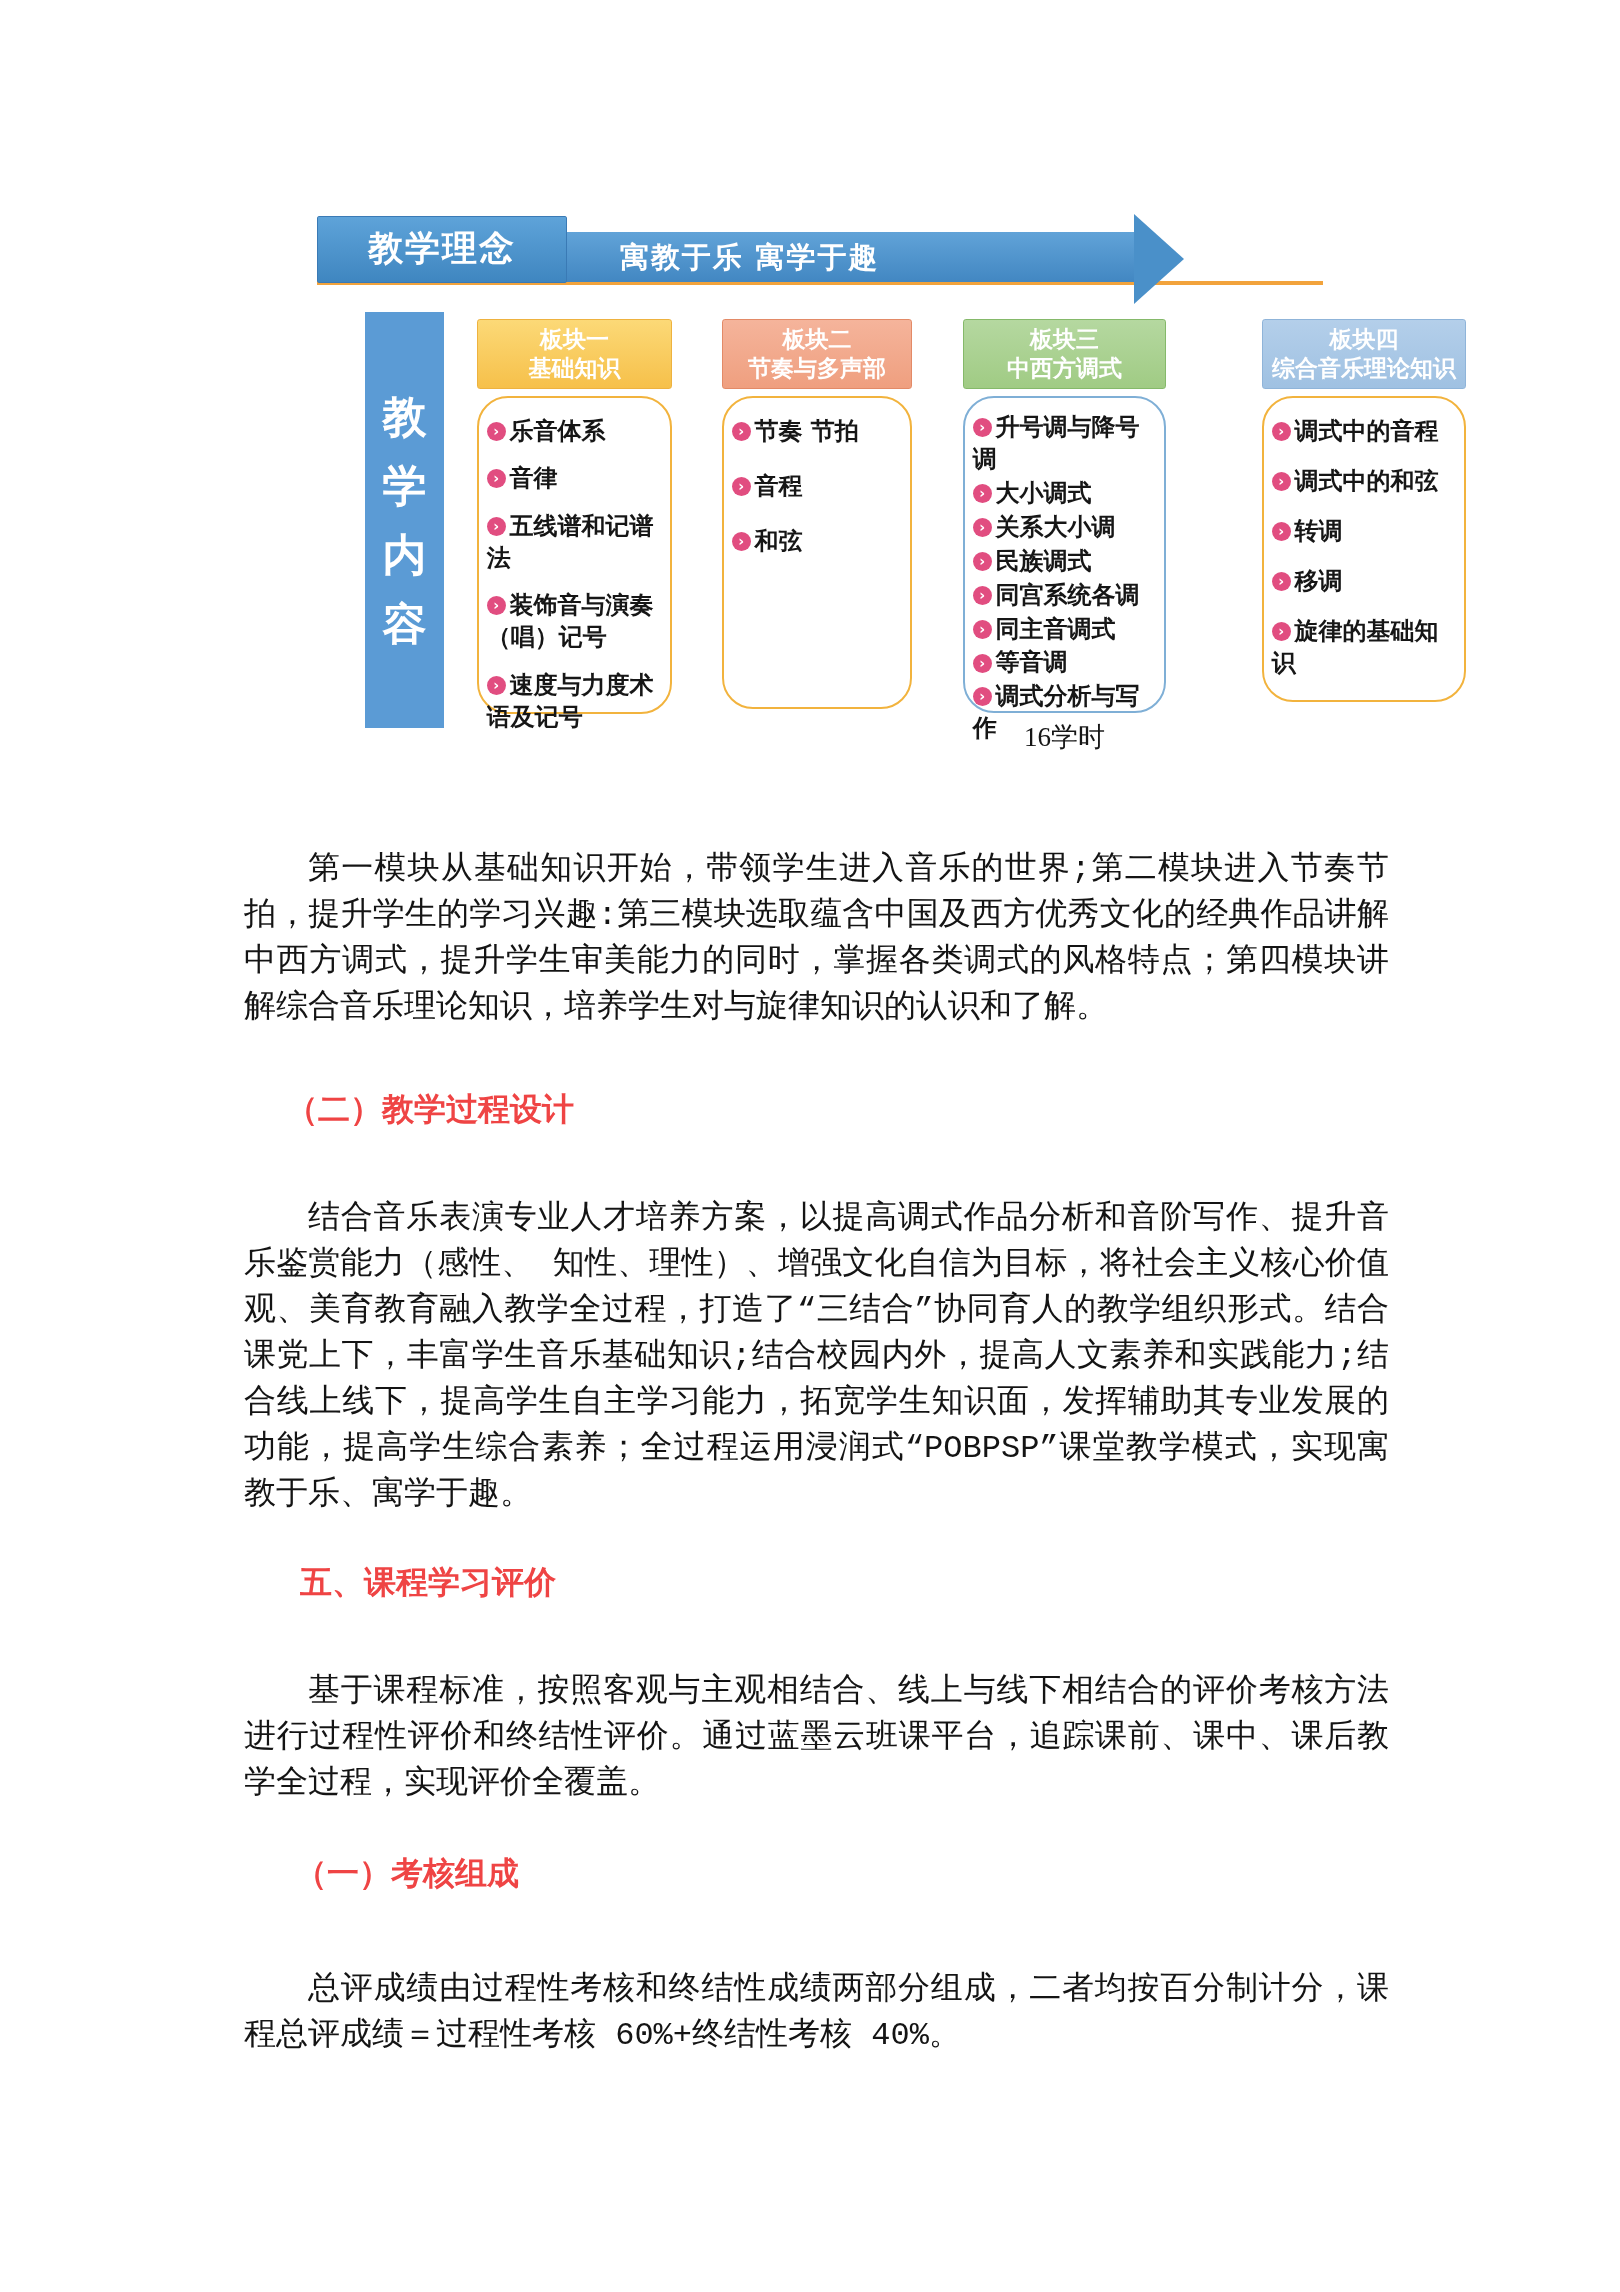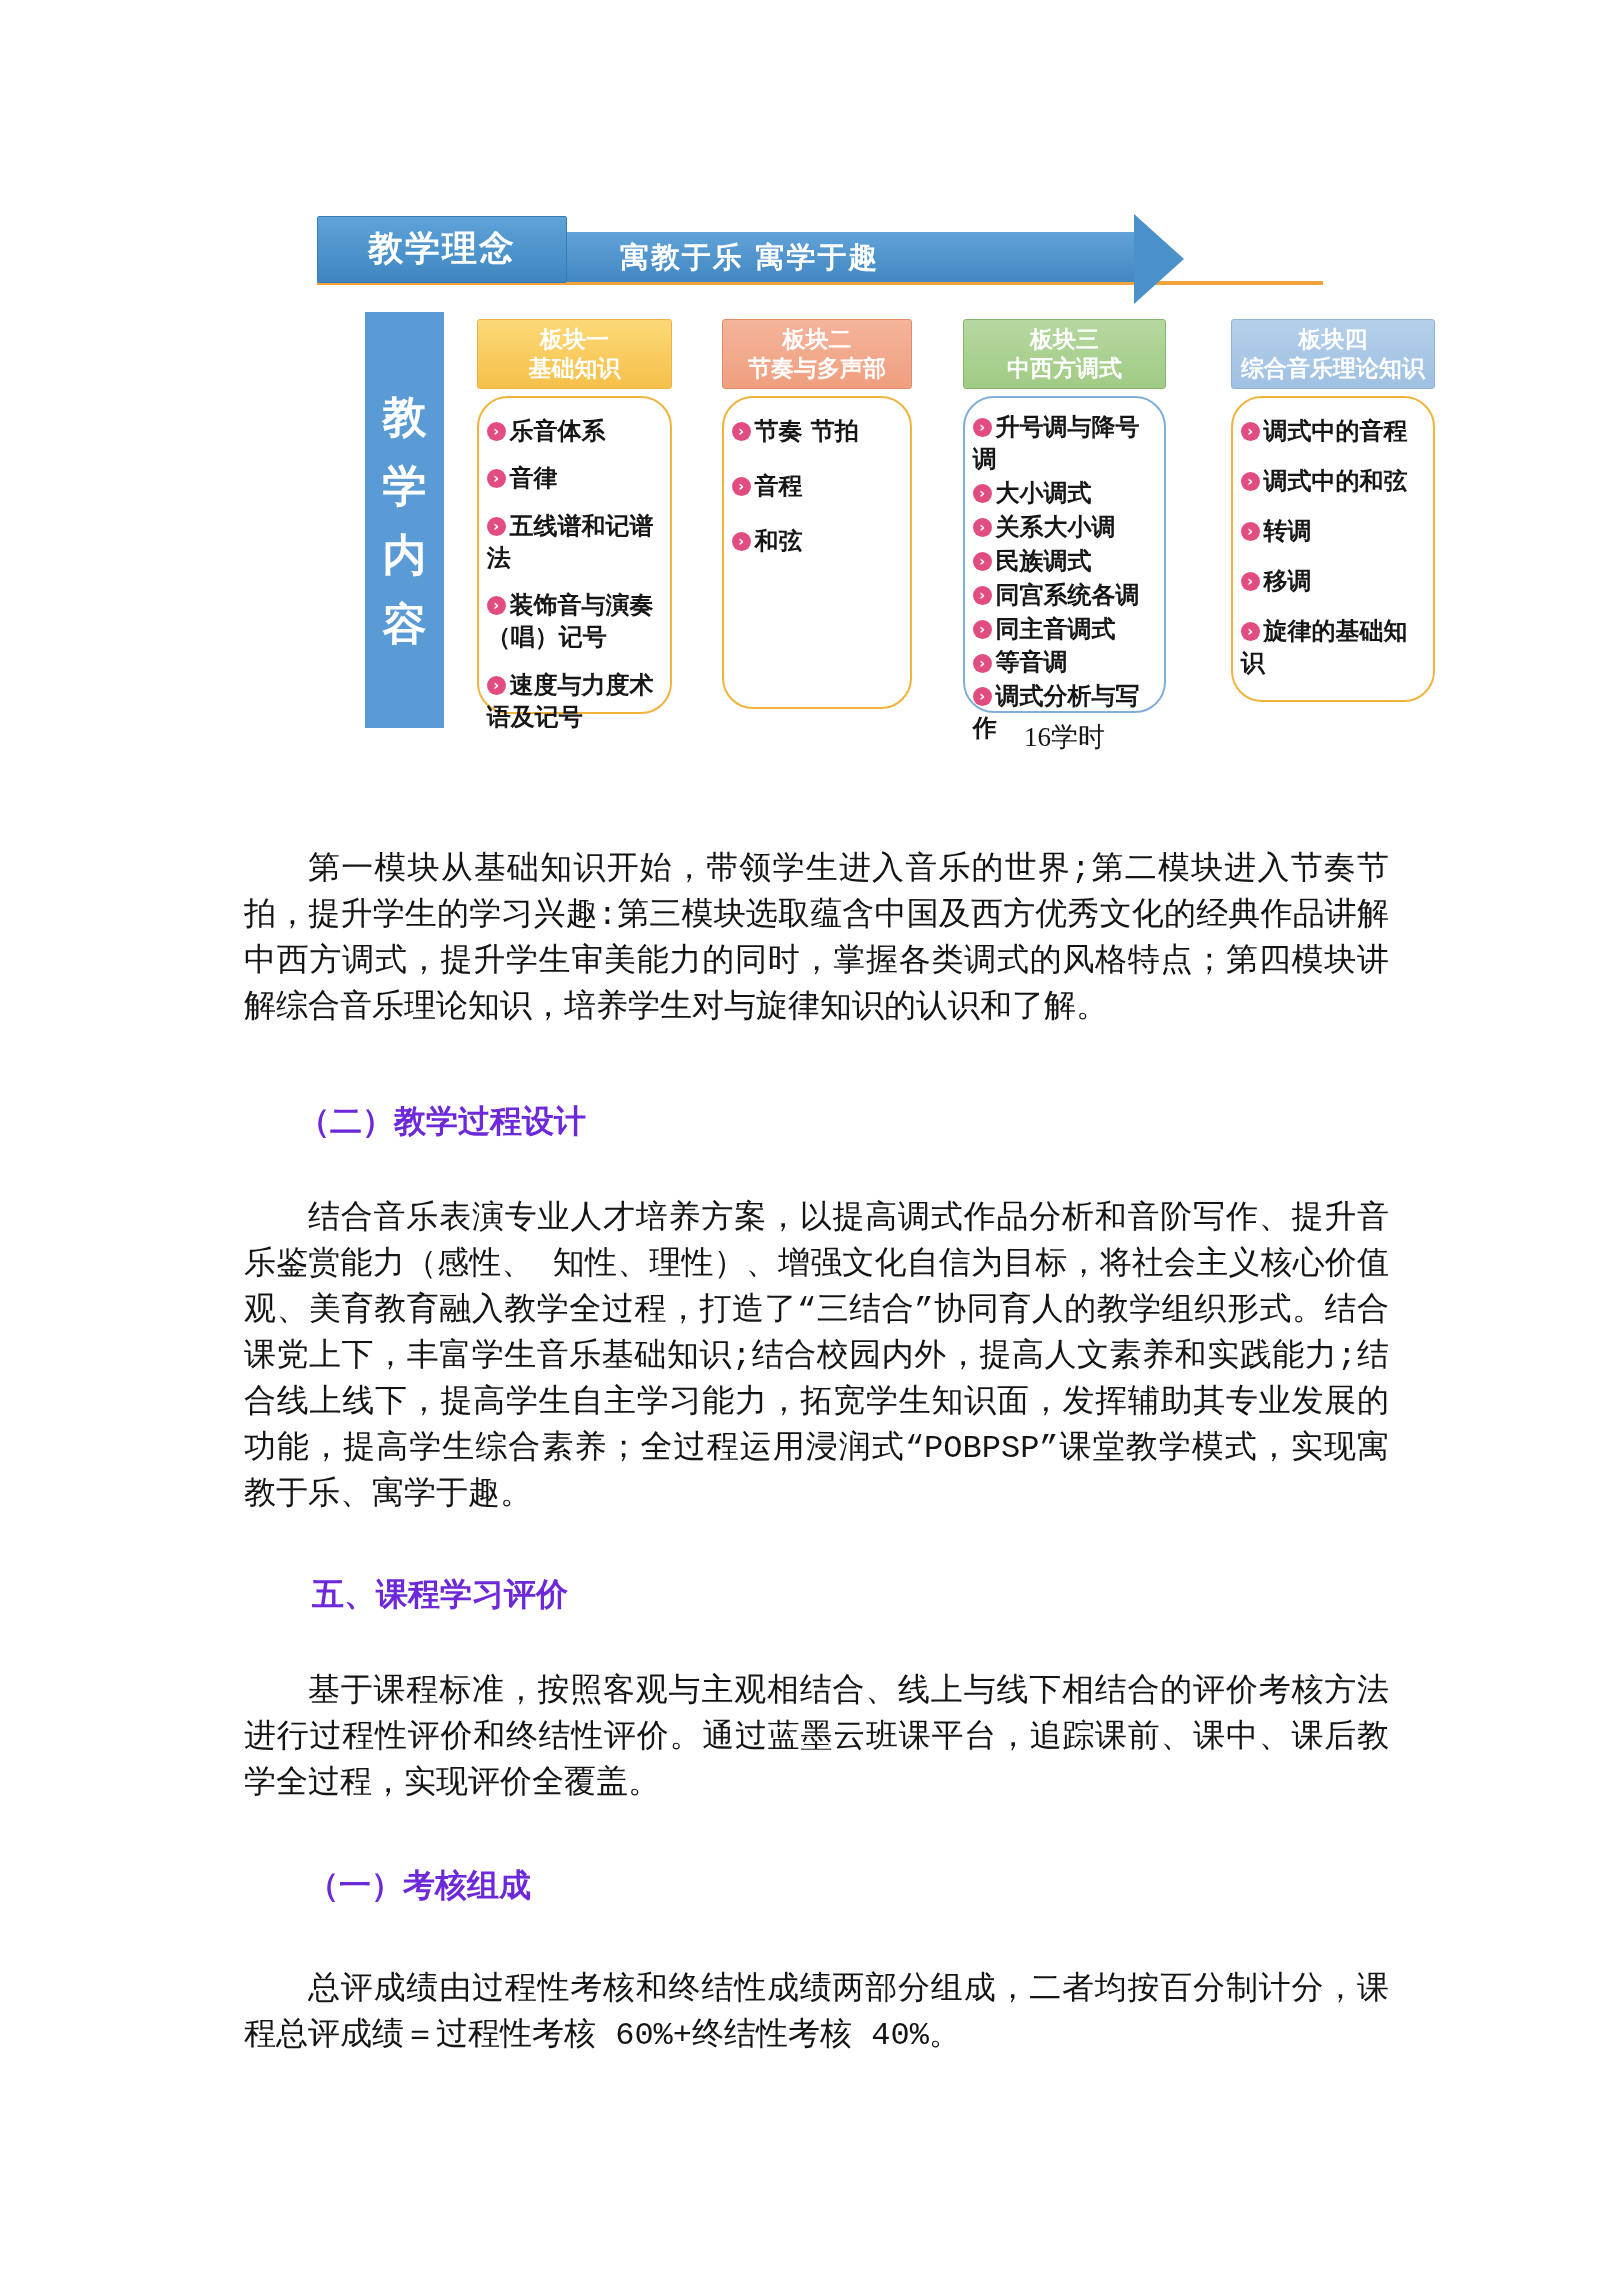--- a/index.html
+++ b/index.html
@@ -30,21 +30,21 @@
   .vbar{position:absolute;left:365px;top:312px;width:79px;height:416px;
         background:var(--bar-blue);display:flex;flex-direction:column;
         align-items:center;justify-content:center;gap:25px;z-index:2;}
   .vbar span{color:#fff;font-size:44px;font-weight:600;line-height:1;
              font-family:"DejaVu Sans",sans-serif;}
 
   .module-col{position:absolute;top:319px;}
   .module-col.c1{left:477px;width:195px;}
   .module-col.c2{left:722px;width:190px;}
   .module-col.c3{left:963px;width:203px;}
-  .module-col.c4{left:1215px;width:204px;padding-left:16px;}
+  .module-col.c4{left:1246px;width:204px;padding-left:16px;}
 
   .module-header{height:70px;border-radius:2.9px;border:1px solid;box-sizing:border-box;
                  display:flex;flex-direction:column;align-items:center;justify-content:center;
                  color:#ffffff;font-weight:bold;font-size:23px;line-height:29px;
                  font-family:"DejaVu Sans",sans-serif;text-align:center;}
   .module-box{margin-top:6.7px;background:#ffffff;border:2.9px solid;border-radius:31px;
               box-sizing:border-box;padding:17.3px 7.7px 9.6px 7.7px;}
   .c1 .module-box{height:318px;}
   .c2 .module-box{height:313px;}
   .c3 .module-box{height:317px;padding-top:13.4px;}
@@ -59,22 +59,22 @@
           background:var(--bullet-pink);color:#ffffff;font-size:14.4px;line-height:19px;
           text-align:center;margin-right:3.8px;position:relative;top:-2.9px;font-weight:bold;}
 
   .hours{position:absolute;left:963px;top:719px;width:203px;text-align:center;
          font-family:Liberation Serif, serif;font-size:27px;color:#161616;}
 
   
   .doc-p{position:absolute;left:244px;width:1145px;margin:0;
          font-family:Liberation Mono, monospace;font-size:32px;line-height:46px;
          color:#141414;text-align:justify;text-indent:2em;}
-  .doc-h{position:absolute;margin:12px;font-family:Liberation Mono, monospace;
-         font-weight:bold;font-size:32px;color:#6d28d9;white-space:nowrap;}
+  .doc-h{position:absolute;margin:0;font-family:Liberation Mono, monospace;
+         font-weight:bold;font-size:32px;color:#ef4444;white-space:nowrap;}
   #para1{top:847px;}
   #h-process{left:286px;top:1088px;}
   #para2{top:1196px;}
   #h-eval{left:300px;top:1561px;}
   #para3{top:1669px;}
   #h-exam{left:295px;top:1852px;}
   #para4{top:1967px;}
 </style>
 </head>
 <body>

